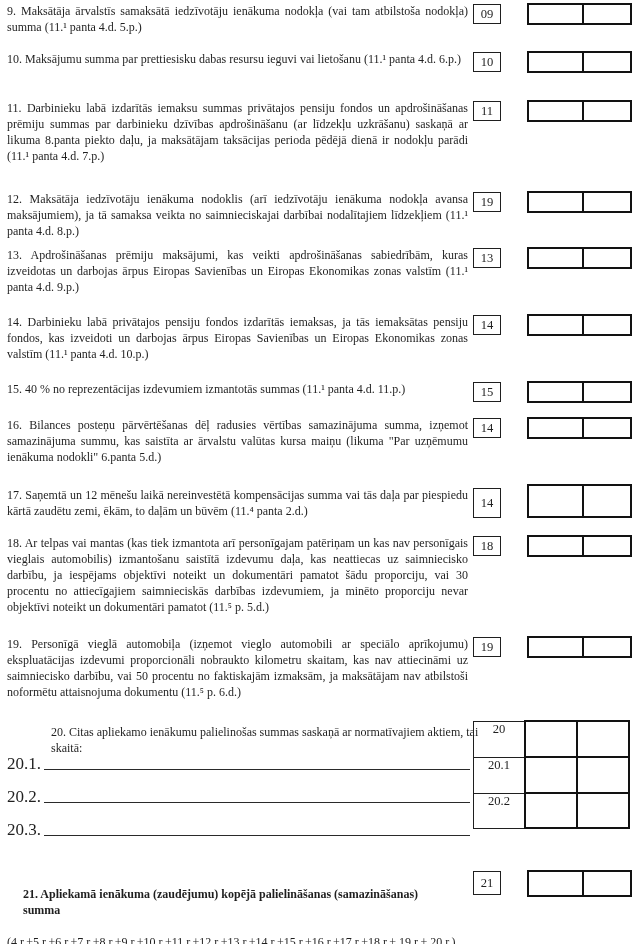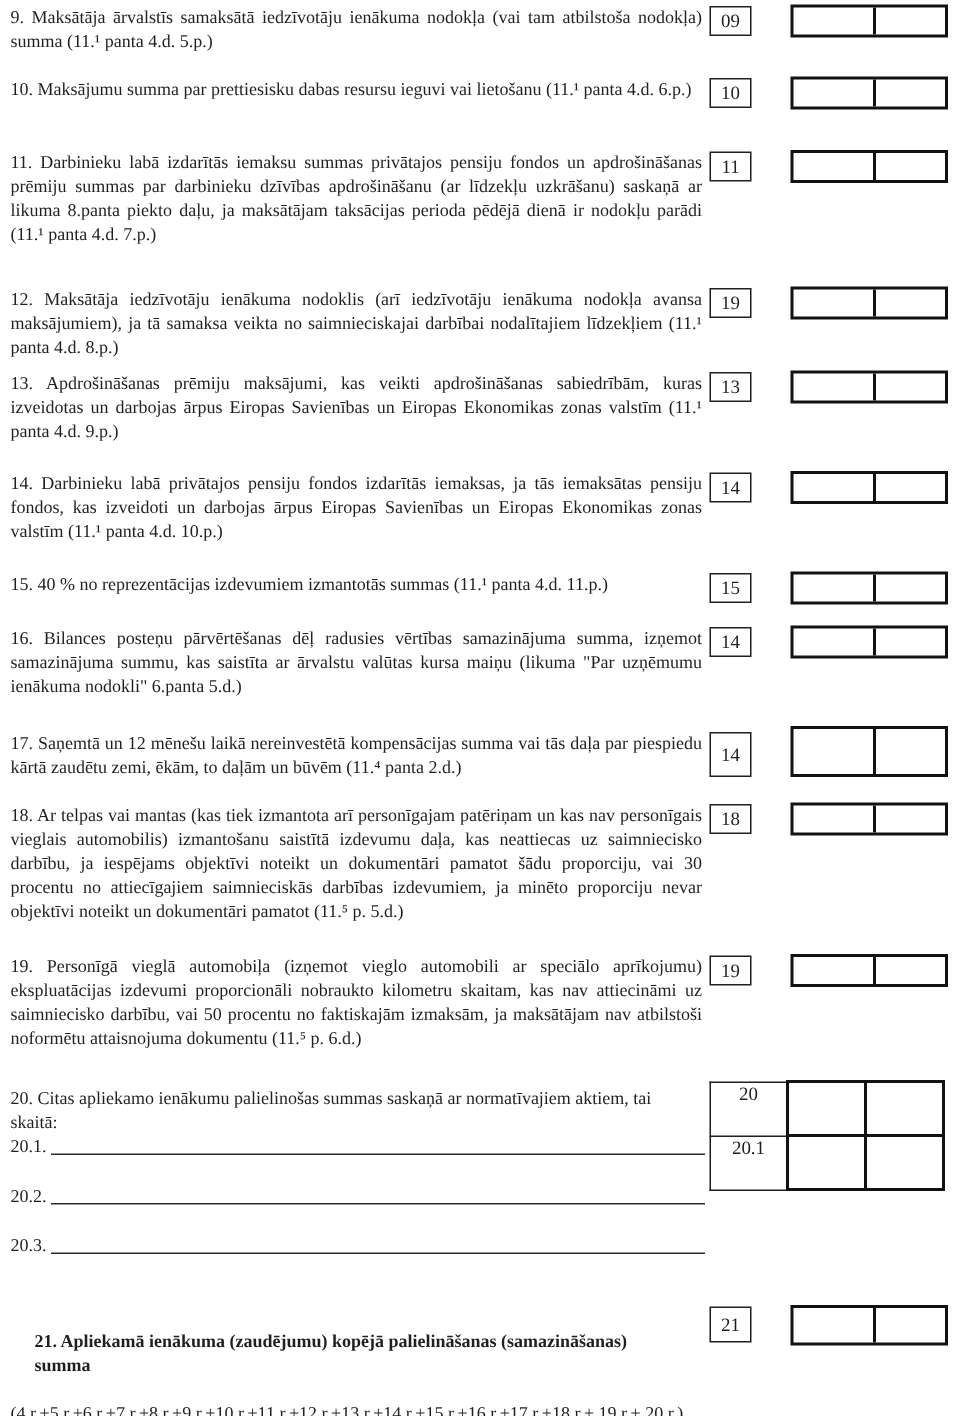--- a/index.html
+++ b/index.html
@@ -18,24 +18,24 @@
   .vcell.first{border-right:2px solid #121212;flex:0 0 53px;}
   
   .r9{top:3px}.r10{top:51px}.r11{top:100px}.r12{top:191px}.r13{top:247px}
   .r14{top:314px}.r15{top:381px}.r16{top:417px}.r17{top:487px}.r18{top:535px}
   .r19{top:636px}.r20{top:724px}.r21{top:870px}
   
   .r17 .cbox{height:30px;line-height:28px;}
   .r17 .vbox{top:-3px;height:34px;}
   .r17 .vcell.first{border-right-width:2px;}
   
-  .r20 .txt{width:440px;}
+  .r20 .txt{width:440px;margin-left:44px;}
   .sub{position:absolute;left:7px;width:463px;display:flex;align-items:flex-end;}
   .s1{top:31px}.s2{top:64px}.s3{top:97px}
-  .slabel{font-size:12px;line-height:16px;white-space:nowrap;}
+  .slabel{font-size:17px;line-height:16px;white-space:nowrap;}
   .sline{flex:1;border-bottom:1.2px solid #2a2a2a;margin:0 0 2px 3px;height:14px;}
   
   .t20{position:absolute;left:473px;top:720px;border-collapse:collapse;}
   .t20 td{padding:0;}
   .tc{border:1px solid #1f1f1f;width:50px;text-align:center;vertical-align:top;
       font-size:12.6px;padding-top:3px;}
   .tv{border:2px solid #121212;width:50px;}
   .h34{height:34px}.h33{height:33px}.h36{height:36px}
   
   .r21 .title{font-weight:bold;width:420px;margin:16px;}
@@ -167,20 +167,25 @@
       <tr>
     <td class="tc h34">20</td>
     <td class="tv h34"></td>
     <td class="tv h34"></td>
   </tr>
   <tr>
     <td class="tc h34">20.1</td>
     <td class="tv h34"></td>
     <td class="tv h34"></td>
   </tr>
+  <tr>
+    <td class="tc h33">20.2</td>
+    <td class="tv h33"></td>
+    <td class="tv h33"></td>
+  </tr>
 </tbody>
   </table>
 
 <section class="row r21">
   <div class="txt">
     <p class="title">21. Apliekamā ienākuma (zaudējumu) kopējā palielināšanas (samazināšanas) summa</p>
     <p class="formula">(4.r.+5.r.+6.r.+7.r.+8.r.+9.r.+10.r.+11.r.+12.r.+13.r.+14.r.+15.r.+16.r.+17.r.+18.r.+ 19.r.+ 20.r.)</p>
   </div>
   <div class="cbox">21</div>
   <div class="vbox">

